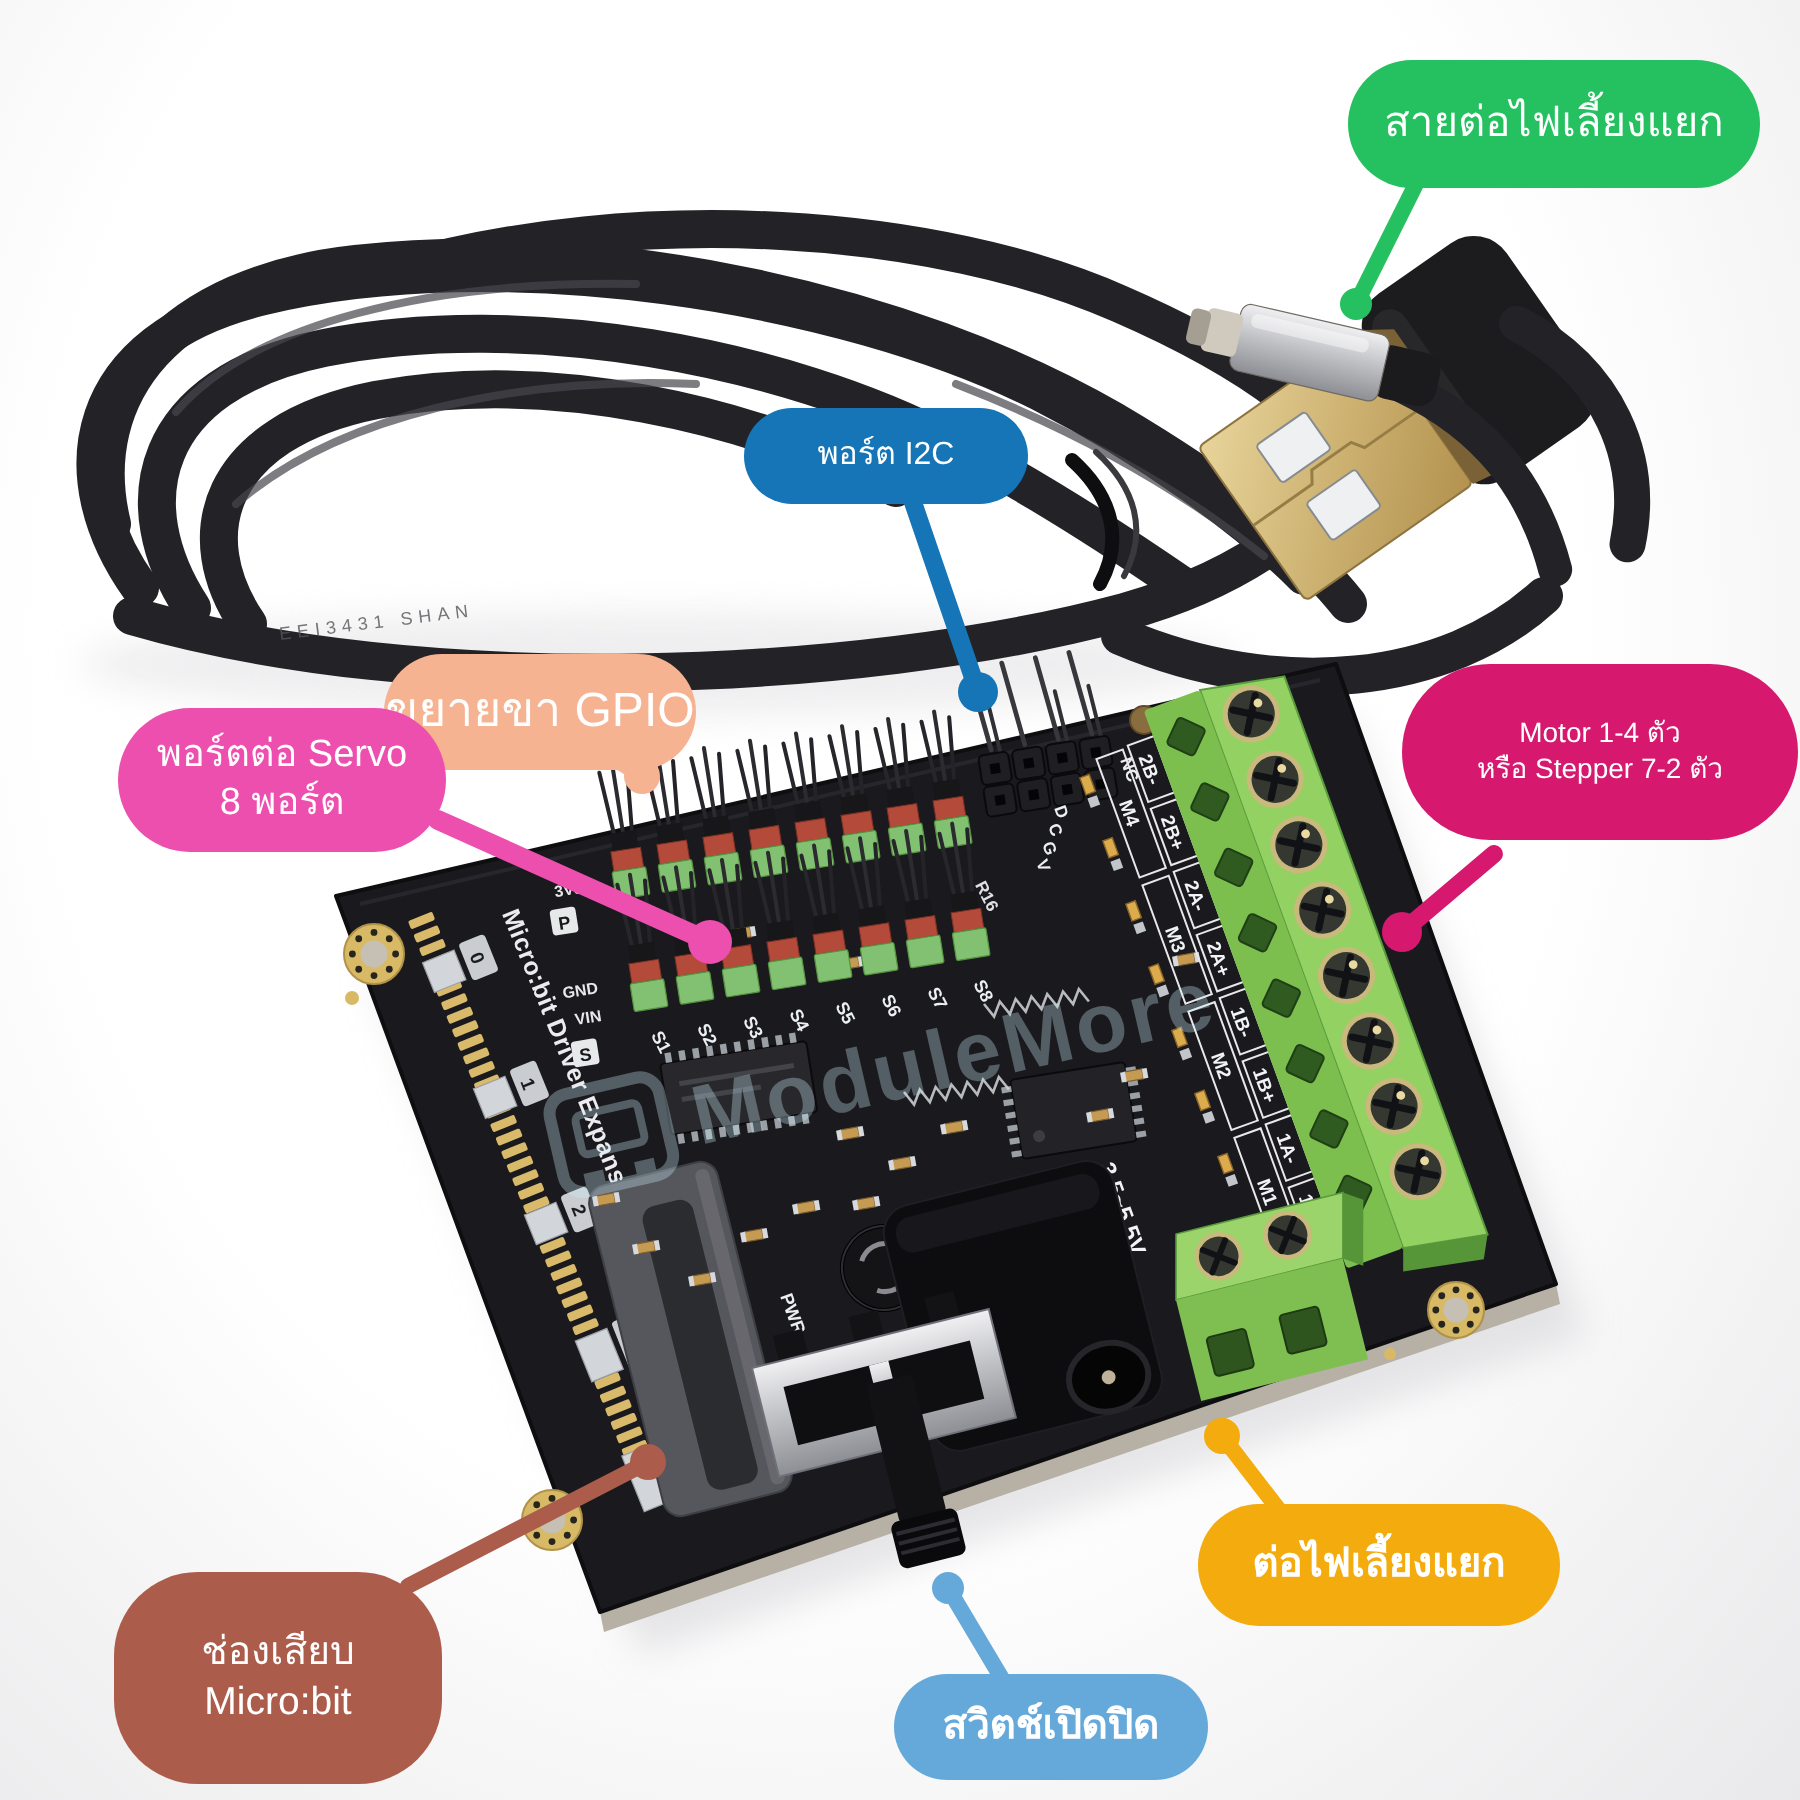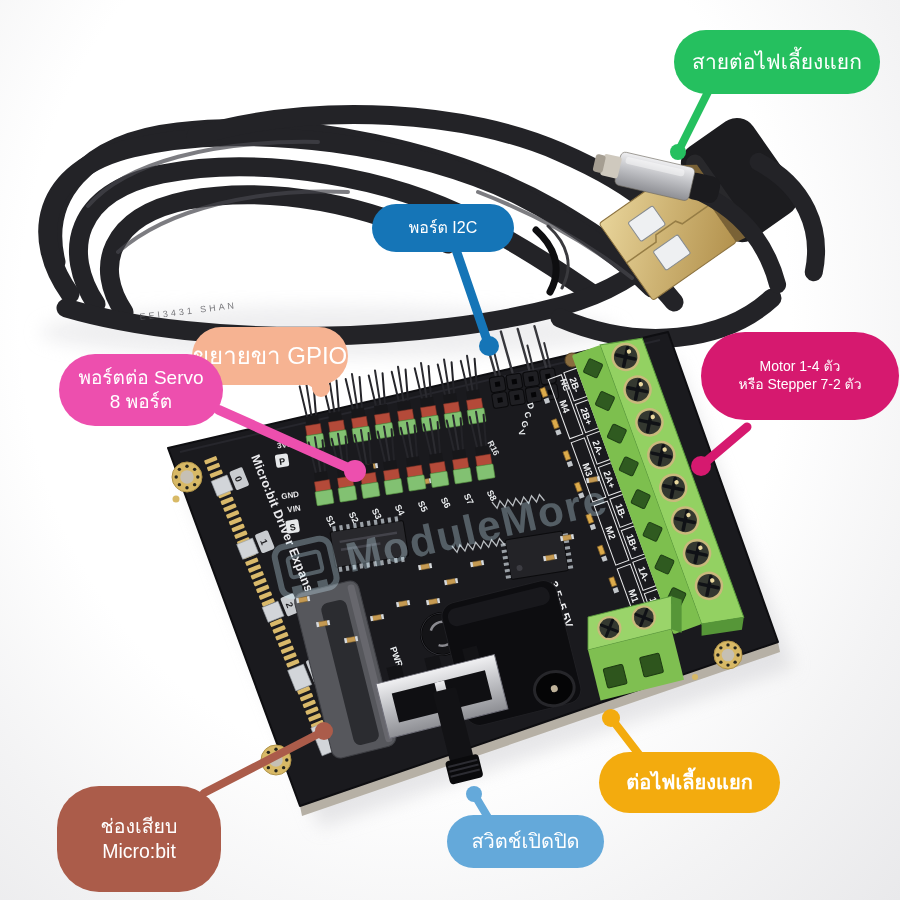--- a/index.html
+++ b/index.html
@@ -9,21 +9,21 @@
   svg{position:absolute;left:0;top:0;}
   svg text{font-family:"Liberation Sans",sans-serif;}
   .bubble{position:absolute;display:flex;flex-direction:column;align-items:center;justify-content:center;
     color:#fff;text-align:center;line-height:1.28;z-index:3;}
   .b-green{left:674px;top:30px;width:206px;height:64px;background:#25c05f;border-radius:34px;font-size:21px;}
   .b-blue{left:372px;top:204px;width:142px;height:48px;background:#1575b7;border-radius:26px;font-size:16px;}
   .b-peach{left:192px;top:285px;width:156px;height:58px;background:#f6b392;border-radius:30px;font-size:24px;margin-top:42px;}
   .b-pink{left:59px;top:354px;width:164px;height:72px;background:#ed4fae;border-radius:38px;font-size:19px;}
   .b-crimson{left:701px;top:332px;width:198px;height:88px;background:#d6196f;border-radius:50px;font-size:14px;}
   .b-brown{left:57px;top:786px;width:164px;height:106px;background:#ab5c4a;border-radius:42px;font-size:19.5px;}
-  .b-lblue{left:447px;top:815px;width:157px;height:53px;background:#64a9da;border-radius:27px;font-size:20px;}
+  .b-lblue{left:447px;top:837px;width:157px;height:53px;background:#64a9da;border-radius:27px;font-size:20px;font-weight:bold;}
   .b-yellow{left:599px;top:752px;width:181px;height:61px;background:#f3ab0e;border-radius:31px;font-size:20px;font-weight:bold;}
 </style>
 </head>
 <body>
 
 <div class="stage">
 
 <svg width="900" height="900" viewBox="0 0 900 900">
   <defs>
     <linearGradient id="goldG" x1="0" y1="0" x2="1" y2="1">

